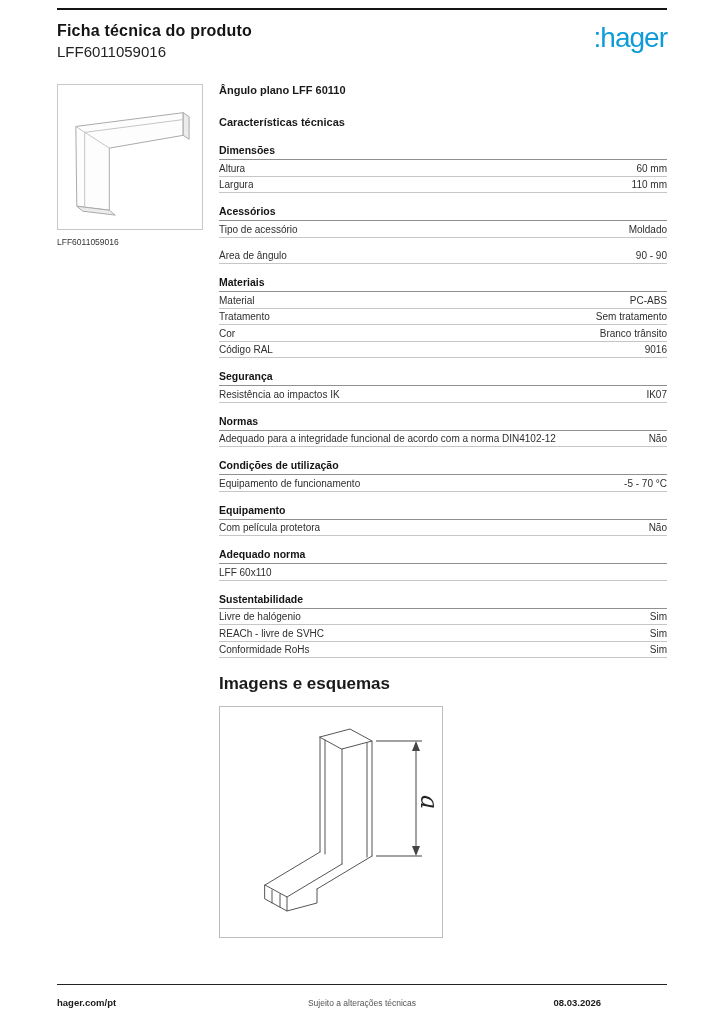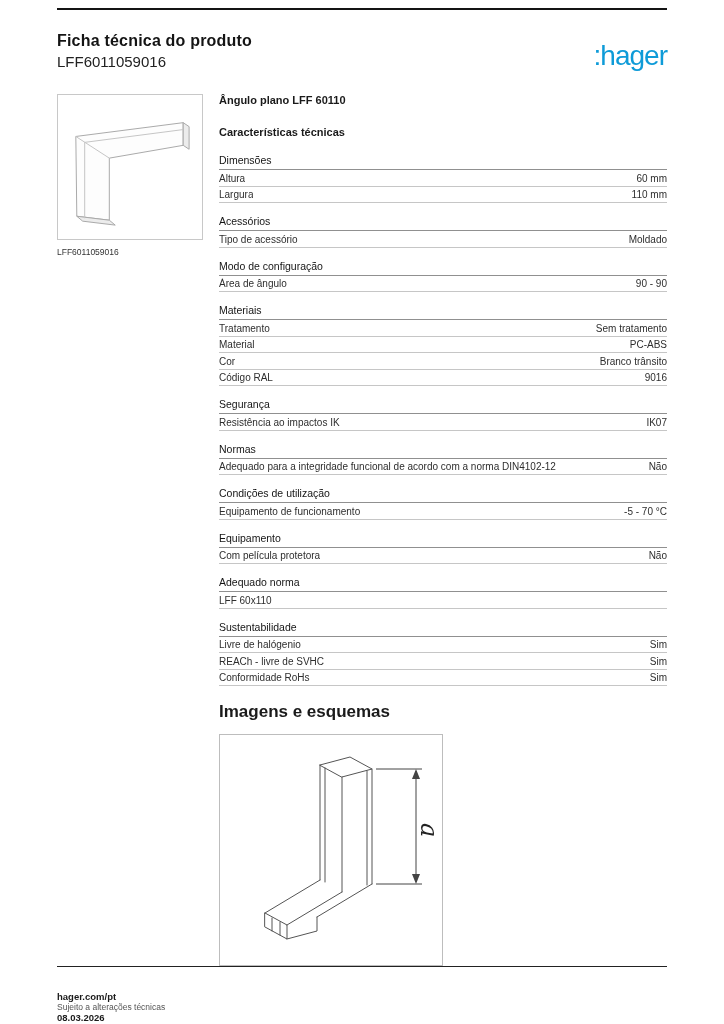--- a/index.html
+++ b/index.html
@@ -9,41 +9,41 @@
     background: #ffffff;
     color: #1a1a1a;
     overflow: hidden;
   }
   .page {
     width: 724px; height: 1024px;
     padding: 8px 57px 16px 57px;
     display: flex; flex-direction: column;
   }
   .top-rule { border-top: 2px solid #141414; }
-  .header { display: flex; justify-content: space-between; align-items: flex-end; padding-top: 22px; }
+  .header { display: flex; justify-content: space-between; align-items: flex-start; padding-top: 12px; }
   .title { font-size: 16px; font-weight: bold; letter-spacing: 0.2px; color: #141414; }
   .product-code { font-size: 15px; font-weight: normal; margin-top: 3px; color: #222; }
   .logo { font-size: 28px; font-weight: normal; letter-spacing: -1px; line-height: 1; margin-top: 2px; }
 
   .main { display: flex; gap: 16px; margin-top: 24px; }
   .left-col { flex: 0 0 146px; width: 146px; }
   .image-frame {
     width: 146px; height: 146px;
     border: 1px solid #c8c8c8; background: #fff;
     display: flex; align-items: center; justify-content: center;
   }
   .image-caption { font-size: 8.5px; color: #333; margin-top: 7px; }
 
   .right-col { flex: 1; min-width: 0; }
   .product-name { font-size: 11px; font-weight: bold; margin-bottom: 20px; }
   .specs-heading { font-size: 11px; font-weight: bold; margin-bottom: 14px; }
 
   .spec-section { margin-bottom: 10px; }
   .section-title {
-    font-size: 10.5px; font-weight: normal; color: #141414;
+    font-size: 10.5px; font-weight: bold; color: #141414;
     padding: 2px 0 3px 0;
     border-bottom: 1px solid #909090;
   }
   .spec-row {
     display: flex; justify-content: space-between; gap: 10px;
     font-size: 10px; color: #2e2e2e;
     padding: 2.5px 0 2px 0;
     border-bottom: 1px solid #c6c6c6;
   }
   .spec-label { overflow: hidden; white-space: nowrap; text-overflow: ellipsis; }
@@ -52,22 +52,22 @@
   .images-heading { font-size: 17px; font-weight: bold; margin: 16px 0 12px 0; }
   .drawing-frame {
     width: 224px; height: 232px;
     border: 1px solid #bdbdbd; background: #fff;
     display: flex; align-items: center; justify-content: center;
   }
 
   .footer {
     margin-top: auto;
     border-top: 1px solid #222;
-    padding-top: 24px;
-    display: flex; align-items: baseline; flex-direction: column;
+    padding-top: 12px;
+    display: flex; align-items: baseline;
   }
   .footer-left  { flex: 1; font-size: 9.5px; font-weight: bold; }
   .footer-center{ flex: 1.4; font-size: 8.5px; color: #555; text-align: center; }
   .footer-right { flex: 1; font-size: 9.5px; font-weight: bold; text-align: center; }
 
   .dim-label { font-family: "DejaVu Serif", serif; font-style: italic; }
 </style>
 </head>
 <body>
 
@@ -120,35 +120,34 @@
             </div>
           </section>
           <section class="spec-section">
             <h3 class="section-title">Acessórios</h3>
             <div class="spec-row">
               <span class="spec-label">Tipo de acessório</span>
               <span class="spec-value">Moldado</span>
             </div>
           </section>
           <section class="spec-section">
-            <h3 class="section-title">Modo de configuração</h3>
             <div class="spec-row">
               <span class="spec-label">Área de ângulo</span>
               <span class="spec-value">90 - 90</span>
             </div>
           </section>
           <section class="spec-section">
             <h3 class="section-title">Materiais</h3>
             <div class="spec-row">
+              <span class="spec-label">Material</span>
+              <span class="spec-value">PC-ABS</span>
+            </div>
+            <div class="spec-row">
               <span class="spec-label">Tratamento</span>
               <span class="spec-value">Sem tratamento</span>
-            </div>
-            <div class="spec-row">
-              <span class="spec-label">Material</span>
-              <span class="spec-value">PC-ABS</span>
             </div>
             <div class="spec-row">
               <span class="spec-label">Cor</span>
               <span class="spec-value">Branco trânsito</span>
             </div>
             <div class="spec-row">
               <span class="spec-label">Código RAL</span>
               <span class="spec-value">9016</span>
             </div>
           </section>

